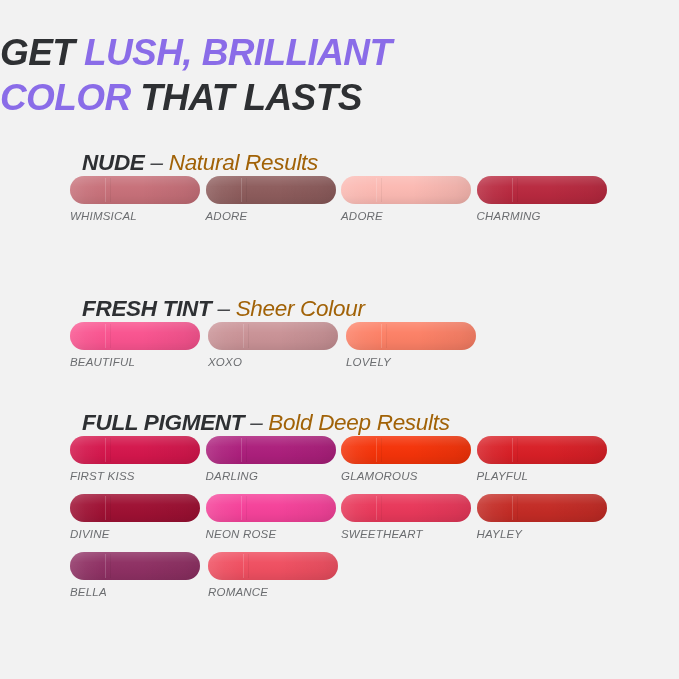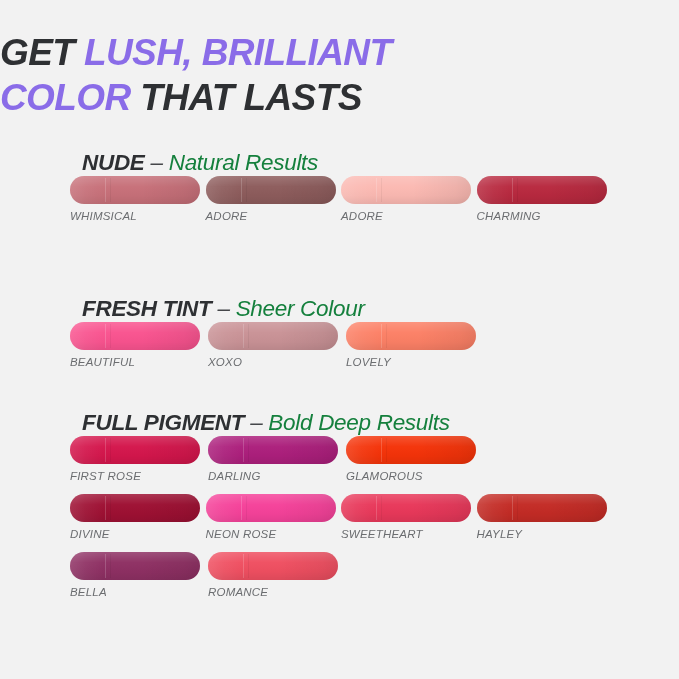--- a/index.html
+++ b/index.html
@@ -56,21 +56,21 @@
     letter-spacing: -0.3px;
     color: #3b3d40;
     white-space: nowrap;
   }
   .section-title .strong {
     font-weight: bold;
     color: #2e3033;
   }
   .section-title .sub {
     font-weight: 300;
-    color: #15803d;
+    color: #a16207;
   }
   .section-title .dash {
     font-weight: 300;
     color: #45474a;
   }
 
   
   .swatch-grid {
     position: relative;
     margin-left: 70px;
@@ -216,35 +216,42 @@
       </div>
       <div class="section" style="top: 410px;">
         <div class="section-title"><span class="strong">FULL PIGMENT</span><span class="dash"> – </span><span class="sub">Bold Deep Results</span></div>
         <div class="swatch-grid">
           <div class="swatch-row">
             <div class="swatch-cell">
               <div class="swatch" style="background-color: rgb(212, 22, 76);">
                 <div class="seam"></div>
                 <div class="seam2"></div>
               </div>
-              <div class="swatch-label">FIRST ROSE</div>
+              <div class="swatch-label">FIRST KISS</div>
             </div>
             <div class="swatch-cell">
               <div class="swatch" style="background-color: rgb(172, 31, 124);">
                 <div class="seam"></div>
                 <div class="seam2"></div>
               </div>
               <div class="swatch-label">DARLING</div>
             </div>
             <div class="swatch-cell">
               <div class="swatch" style="background-color: rgb(244, 51, 9);">
                 <div class="seam"></div>
                 <div class="seam2"></div>
               </div>
               <div class="swatch-label">GLAMOROUS</div>
+            </div>
+            <div class="swatch-cell">
+              <div class="swatch" style="background-color: rgb(216, 31, 38);">
+                <div class="seam"></div>
+                <div class="seam2"></div>
+              </div>
+              <div class="swatch-label">PLAYFUL</div>
             </div>
           </div>
           <div class="swatch-row">
             <div class="swatch-cell">
               <div class="swatch" style="background-color: rgb(158, 16, 51);">
                 <div class="seam"></div>
                 <div class="seam2"></div>
               </div>
               <div class="swatch-label">DIVINE</div>
             </div>

